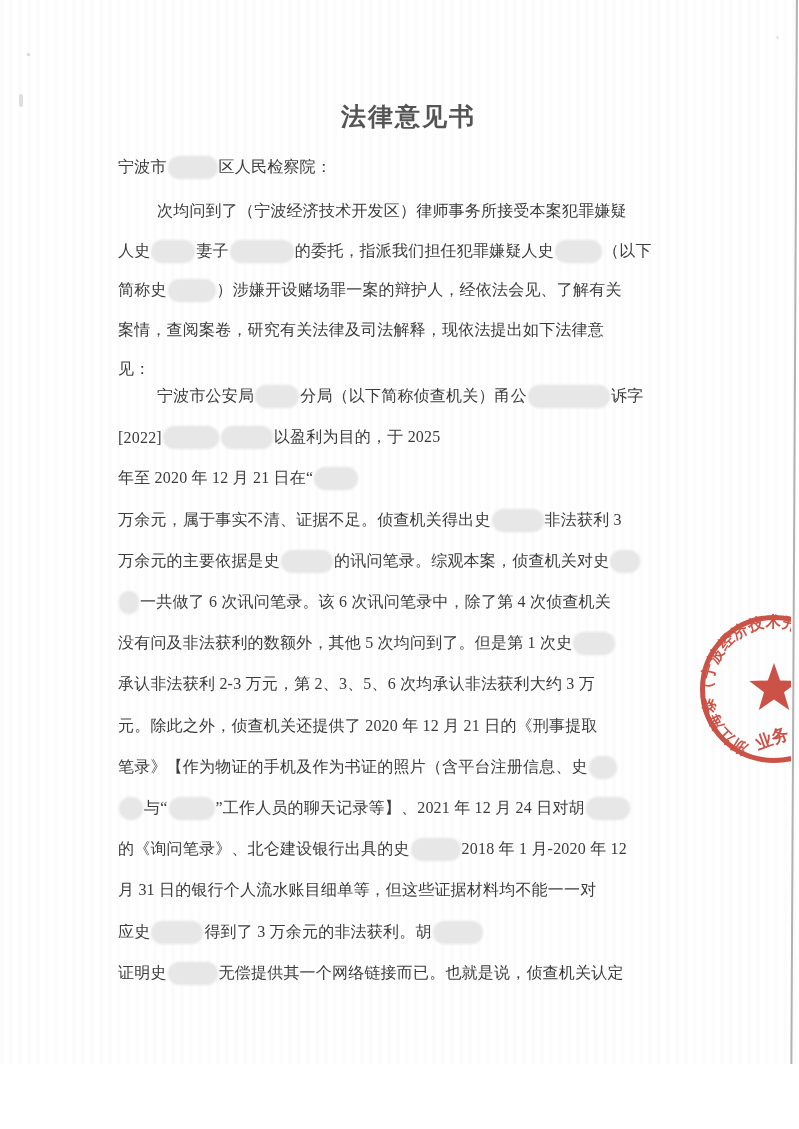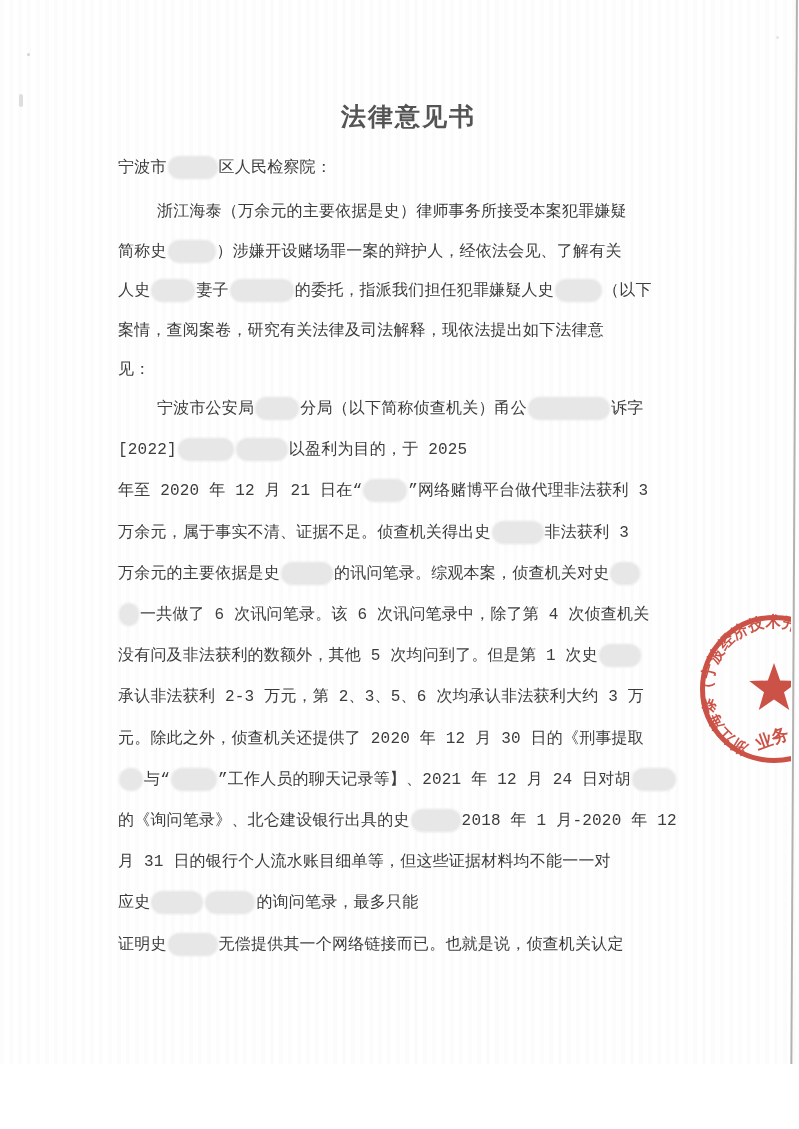--- a/index.html
+++ b/index.html
@@ -31,21 +31,21 @@
     font-weight:bold;
     font-size:25px;letter-spacing:2px;
     color:#545454;
   }
   .para{
     position:absolute;left:118px;width:640px;
     color:#3c3c3c;
   }
   #para-0{top:147px;}
   #para-1{top:192px;}
-  #para-2{top:388px;font-family:Liberation Mono, monospace;}
+  #para-2{top:376px;}
   .line{
     display:flex;align-items:center;
     white-space:pre;
     font-size:16px;
     letter-spacing:0.2px;
     text-align:right;
   }
   #para-0 .line{height:40px;}
   #para-1 .line{height:39.5px;}
   #para-2 .line{height:41.2px;}
@@ -82,40 +82,41 @@
 <body>
 
 <div id="page">
 
   <div id="doc-title">法律意见书</div>
 
   <div id="para-0" class="para">
       <div class="line"><span>宁波市</span><span class="redact" style="width: 48px;"></span><span>区人民检察院：</span></div>
     </div>
   <div id="para-1" class="para">
-      <div class="line indent"><span>浙江海泰（万余元的主要依据是史）律师事务所接受本案犯罪嫌疑</span></div>
+      <div class="line indent"><span>次均问到了（宁波经济技术开发区）律师事务所接受本案犯罪嫌疑</span></div>
+      <div class="line"><span>人史</span><span class="redact" style="width: 42px;"></span><span>妻子</span><span class="redact" style="width: 62px;"></span><span>的委托，指派我们担任犯罪嫌疑人史</span><span class="redact" style="width: 45px;"></span><span>（以下</span></div>
       <div class="line"><span>简称史</span><span class="redact" style="width: 46px;"></span><span>）涉嫌开设赌场罪一案的辩护人，经依法会见、了解有关</span></div>
-      <div class="line"><span>人史</span><span class="redact" style="width: 42px;"></span><span>妻子</span><span class="redact" style="width: 62px;"></span><span>的委托，指派我们担任犯罪嫌疑人史</span><span class="redact" style="width: 45px;"></span><span>（以下</span></div>
       <div class="line"><span>案情，查阅案卷，研究有关法律及司法解释，现依法提出如下法律意</span></div>
       <div class="line"><span>见：</span></div>
     </div>
   <div id="para-2" class="para">
       <div class="line indent"><span>宁波市公安局</span><span class="redact" style="width: 42px;"></span><span>分局（以下简称侦查机关）甬公</span><span class="redact" style="width: 80px;"></span><span>诉字</span></div>
       <div class="line"><span>[2022]</span><span class="redact" style="width: 54px;"></span><span class="redact" style="width: 50px;"></span><span>以盈利为目的，于 2025</span></div>
-      <div class="line"><span>年至 2020 年 12 月 21 日在“</span><span class="redact" style="width: 42px;"></span><span>”网络赌博平台做代理非法获利 3</span></div>
+      <div class="line"><span>年至 2020 年 12 月 21 日在“</span><span class="redact" style="width: 42px;"></span></div>
       <div class="line"><span>万余元，属于事实不清、证据不足。侦查机关得出史</span><span class="redact" style="width: 50px;"></span><span>非法获利 3</span></div>
       <div class="line"><span>万余元的主要依据是史</span><span class="redact" style="width: 50px;"></span><span>的讯问笔录。综观本案，侦查机关对史</span><span class="redact" style="width: 28px;"></span></div>
       <div class="line"><span class="redact" style="width: 18px;"></span><span>一共做了 6 次讯问笔录。该 6 次讯问笔录中，除了第 4 次侦查机关</span></div>
       <div class="line"><span>没有问及非法获利的数额外，其他 5 次均问到了。但是第 1 次史</span><span class="redact" style="width: 40px;"></span></div>
       <div class="line"><span>承认非法获利 2-3 万元，第 2、3、5、6 次均承认非法获利大约 3 万</span></div>
-      <div class="line"><span>元。除此之外，侦查机关还提供了 2020 年 12 月 30 日的《刑事提取</span></div>
+      <div class="line"><span>元。除此之外，侦查机关还提供了 2020 年 12 月 21 日的《刑事提取</span></div>
+      <div class="line"><span>笔录》【作为物证的手机及作为书证的照片（含平台注册信息、史</span><span class="redact" style="width: 26px;"></span></div>
       <div class="line"><span class="redact" style="width: 22px;"></span><span>与“</span><span class="redact" style="width: 44px;"></span><span>”工作人员的聊天记录等】、2021 年 12 月 24 日对胡</span><span class="redact" style="width: 42px;"></span></div>
       <div class="line"><span>的《询问笔录》、北仑建设银行出具的史</span><span class="redact" style="width: 48px;"></span><span>2018 年 1 月-2020 年 12</span></div>
       <div class="line"><span>月 31 日的银行个人流水账目细单等，但这些证据材料均不能一一对</span></div>
-      <div class="line"><span>应史</span><span class="redact" style="width: 50px;"></span><span class="redact" style="width: 48px;"></span><span>的询问笔录，最多只能</span></div>
+      <div class="line"><span>应史</span><span class="redact" style="width: 50px;"></span><span>得到了 3 万余元的非法获利。胡</span><span class="redact" style="width: 48px;"></span></div>
       <div class="line"><span>证明史</span><span class="redact" style="width: 48px;"></span><span>无偿提供其一个网络链接而已。也就是说，侦查机关认定</span></div>
     </div>
 
   <div id="page-clip">
     <svg id="seal" viewBox="0 0 240 240" xmlns="http://www.w3.org/2000/svg">
       <g fill="#c53b2e" stroke="none">
         <circle cx="120" cy="120" r="71.5" fill="none" stroke="#c53b2e" stroke-width="5"></circle>
         <polygon transform="translate(120,120)" points="0,-26 6.17,-8.49 24.73,-8.03 9.99,3.24 15.28,21.03 0,10.5 -15.28,21.03 -9.99,3.24 -24.73,-8.03 -6.17,-8.49"></polygon>
         <defs>
           <path id="seal-arc" d="M 96.77 177.49 A 62 62 0 1 1 155.56 170.79" fill="none"></path>

